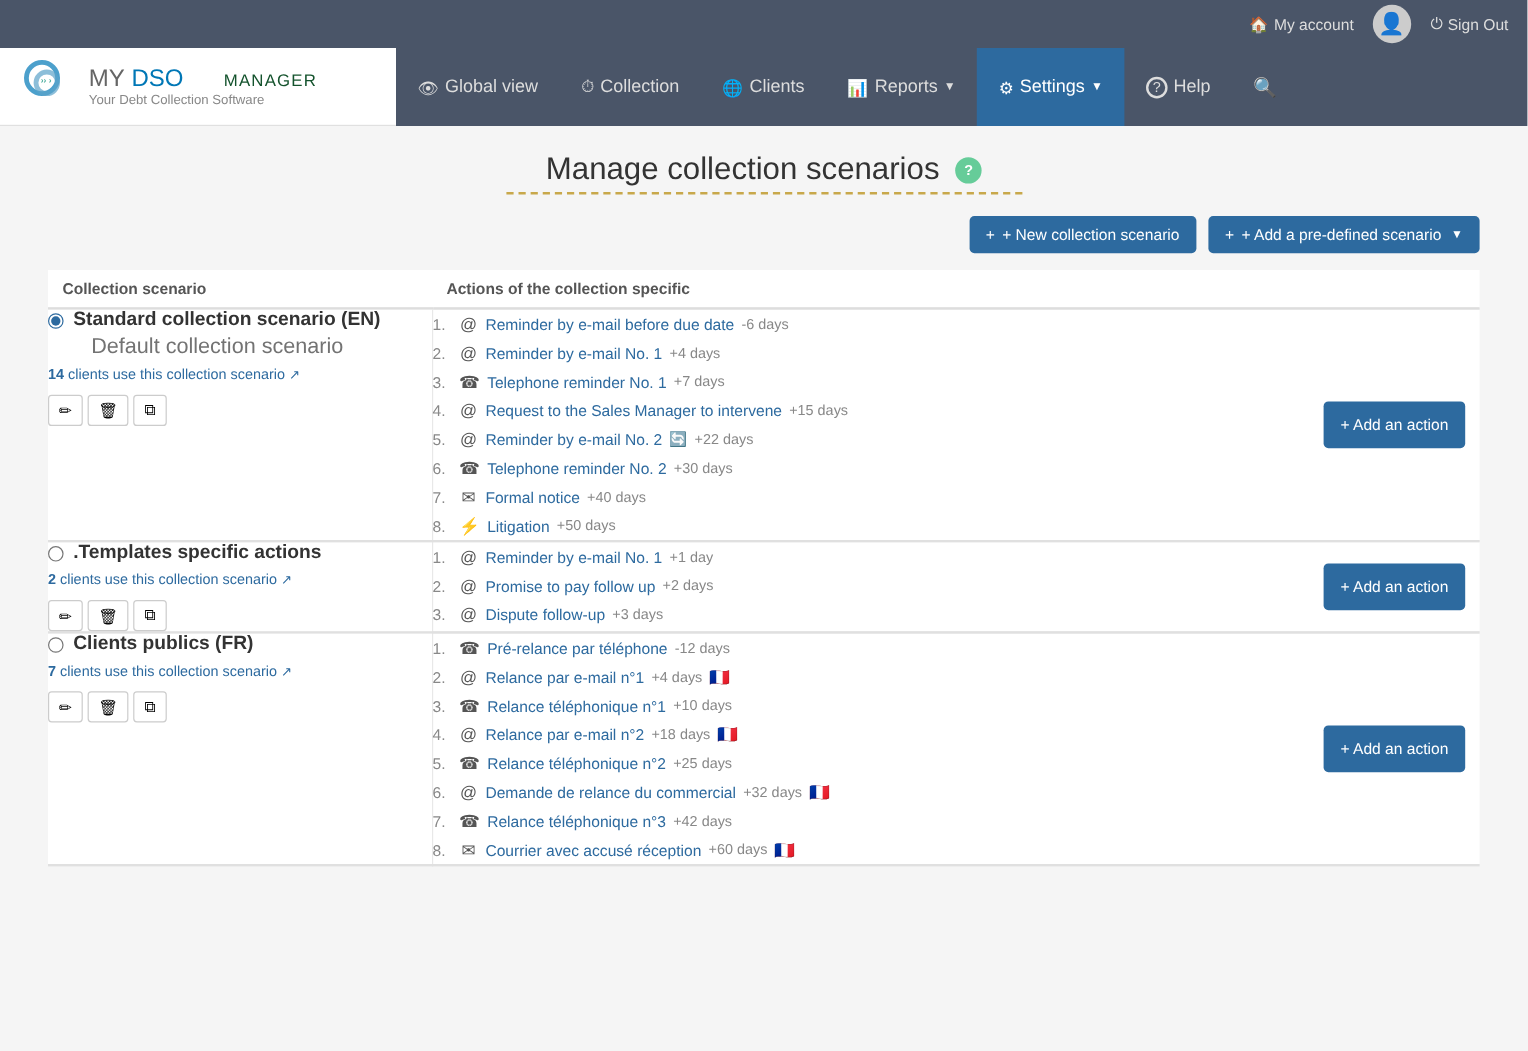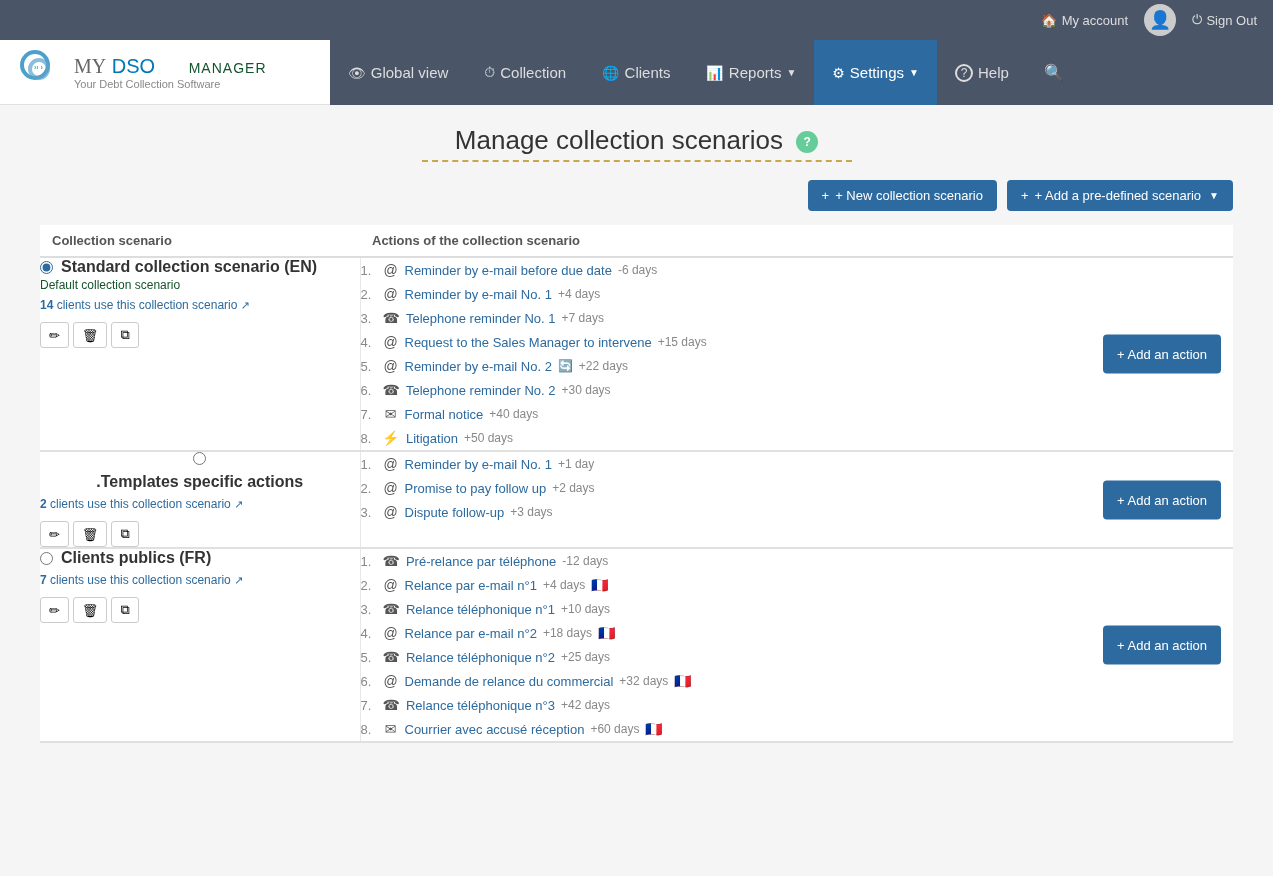--- a/index.html
+++ b/index.html
@@ -102,21 +102,21 @@
       border-right: 1px solid #e8e8e8;
     }
     .scenario-actions-cell {
       padding: 12px 12px;
       position: relative;
     }
     .scenario-name {
       font-size: 16px; font-weight: bold; color: #333;
       display: flex; align-items: center; gap: 8px; text-align: right;
     }
-    .scenario-default { font-size: 12px; color: #14532d; margin-top: 2px; }
+    .scenario-default { font-size: 18px; color: #737373; margin-top: 2px; margin-left: 36px; }
     .scenario-clients { color: #2d6a9f; font-size: 12px; margin-top: 6px; cursor: pointer; }
     .scenario-btns { display: flex; gap: 4px; margin-top: 10px; }
     .icon-btn {
       padding: 4px 8px; border: 1px solid #ccc; background: #fff;
       border-radius: 3px; cursor: pointer; font-size: 13px;
     }
 
     .action-list { list-style: none; padding: 0; margin: 0; }
     .action-item {
       display: flex; align-items: center; gap: 6px;
@@ -175,21 +175,21 @@
 
         <div style="position:relative; width:44px; height:44px; margin-right:4px;">
           <div style="position:absolute; top:0; left:0; width:30px; height:30px; border-radius:50%; border: 4px solid #0077b6; opacity:0.7;"></div>
           <div style="position:absolute; top:8px; left:8px; width:22px; height:22px; border-radius:50%; border: 4px solid #5ba3c9; opacity:0.7;"></div>
           <div style="position:absolute; top:14px; left:14px; width:28px; height:12px; overflow:hidden;">
             <div style="font-size:7px; color:#4a9; font-weight:bold; white-space:nowrap;">›› ›</div>
           </div>
         </div>
         <div class="logo-wrap">
           <div style="font-size:20px; font-weight:bold;">
-            <span style="color:#666; font-weight:normal;font-family:Liberation Serif, serif;">MY</span>
+            <span style="color:#666; font-weight:normal;">MY</span>
             <span style="color:#0077b6; font-weight:normal;">DSO</span>
             <span style="color:#14532d; font-weight:normal; font-size:14px; letter-spacing:1px;margin-left:28px;">MANAGER</span>
           </div>
           <div style="font-size:11px; color:#888;">Your Debt Collection Software</div>
         </div>
       </div>
     </div>
 
     <nav style="display:flex; align-items:stretch;">
       <a class="nav-item" href="#">
@@ -241,21 +241,21 @@
       <span>+</span>
       <span style="margin-left:2px;">+ Add a pre-defined scenario</span>
       <span style="font-size:10px; margin-left:4px;">▼</span>
     </button>
   </div>
 
   <table class="scenario-table">
     <thead>
       <tr>
         <th>Collection scenario</th>
-        <th>Actions of the collection scenario</th>
+        <th>Actions of the collection specific</th>
       </tr>
     </thead>
     <tbody id="scenario-rows">
     <tr class="scenario-row">
           <td class="scenario-name-cell">
             <label style="display: flex; align-items: center; gap: 8px; cursor: pointer;">
               <input type="radio" name="selected-scenario" class="radio-input" checked="" style="">
               <span class="scenario-name">Standard collection scenario (EN)</span>
             </label>
             <div class="scenario-default">Default collection scenario</div>
@@ -331,21 +331,21 @@
 
       <span class="action-days">+50 days</span>
 
     </li>
             </ul>
             <button class="add-action-btn">+ Add an action</button>
           </td>
         </tr>
         <tr class="scenario-row">
           <td class="scenario-name-cell">
-            <label style="display: flex; align-items: center; gap: 8px; cursor: pointer; flex-direction: column;">
+            <label style="display: flex; align-items: center; gap: 8px; cursor: pointer;">
               <input type="radio" name="selected-scenario" class="radio-input" style="">
               <span class="scenario-name">.Templates specific actions</span>
             </label>
             <div class="scenario-clients"><span style="color:#2d6a9f; font-weight:600;">2</span> clients use this collection scenario <span style="font-size:11px;">↗</span></div>
             <div class="scenario-btns">
               <button class="icon-btn">✏</button>
               <button class="icon-btn">🗑</button>
               <button class="icon-btn">⧉</button>
             </div>
           </td>

